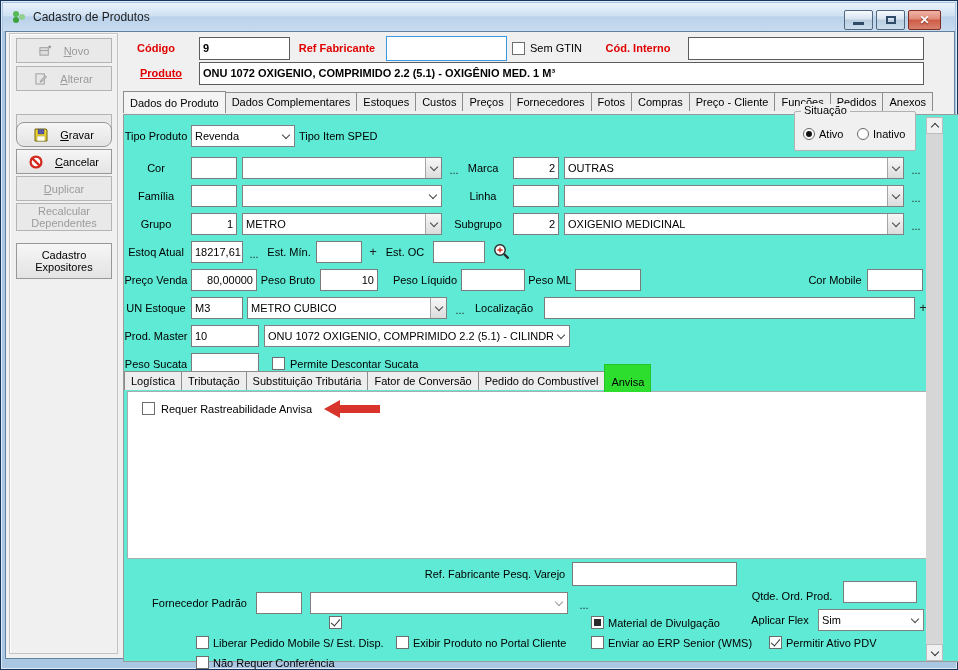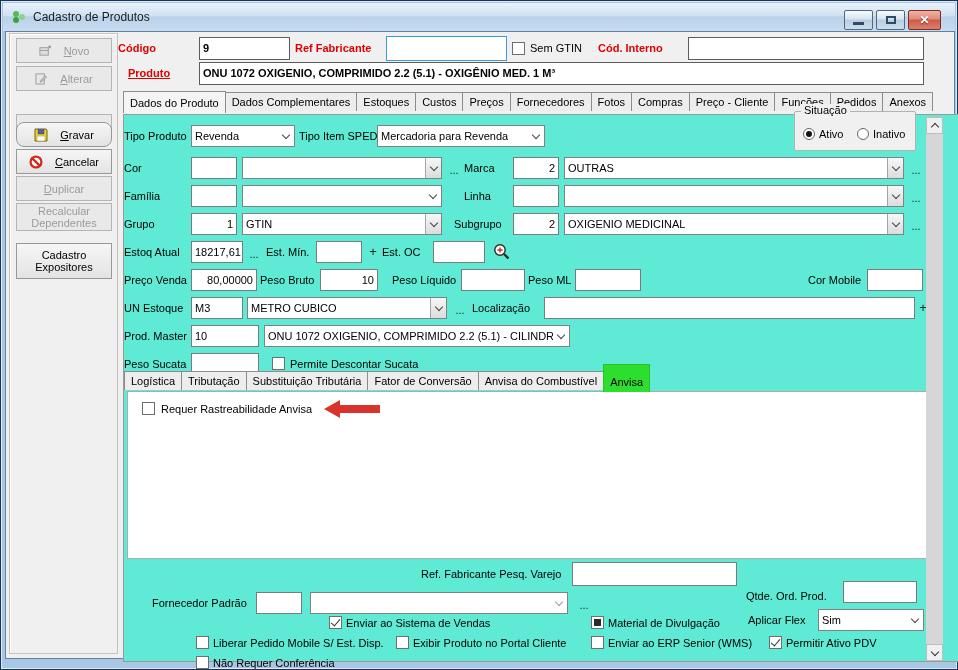--- a/index.html
+++ b/index.html
@@ -28,21 +28,21 @@
 
   .sideframe { position:absolute; left:3px; top:1px; width:109px; height:621px;
                border:1px solid #c3c3c3; box-shadow:inset 1px 1px 0 #fdfdfd; }
   .sbtn { position:absolute; left:10px; width:96px; height:25px; border:1px solid #989898;
           background:linear-gradient(#f6f6f6,#e3e3e3); display:flex; align-items:center;
           justify-content:center; gap:12px; text-align:center; line-height:12px; }
   .sbtn.disabled { color:#9b9b9b; background:#e9e9e9; border-color:#b4b4b4; }
   .sbtn svg { flex:0 0 auto; }
 
   .rlbl { color:#e00000; font-weight:bold; }
-  .flbl { position:absolute; height:22px; line-height:22px; text-align:left; white-space:nowrap; }
+  .flbl { position:absolute; height:22px; line-height:22px; text-align:center; white-space:nowrap; }
   .llbl { position:absolute; height:22px; line-height:22px; white-space:nowrap; }
   .ul { text-decoration:underline; }
 
   .inp { position:absolute; height:22px; line-height:20px; background:#fff;
          border:1px solid #7b7b7b; padding:0 3px; white-space:nowrap; overflow:hidden; }
   .inp.num { text-align:right; }
   .hinp { height:23px; line-height:21px; border-color:#5c5c5c; font-weight:bold; }
   .focus { border:1px solid #3a99e0 !important; }
 
   .combo { position:absolute; height:22px; border:1px solid #818181; background:#fff;
@@ -206,26 +206,20 @@
       </div>
 
       <div class="flbl" style="left:0;top:10px;width:64px;">Tipo Produto</div>
       <div class="combo plain" style="left:67px;top:10px;width:104px;">
         <span class="val">Revenda</span>
         <span class="cbtn">
             <span class="chev"></span>
           </span>
       </div>
       <div class="flbl" style="left:175px;top:10px;width:73px;">Tipo Item SPED</div>
-      <div class="combo plain" style="left:253px;top:10px;width:168px;">
-        <span class="val">Mercadoria para Revenda</span>
-        <span class="cbtn">
-            <span class="chev"></span>
-          </span>
-      </div>
 
       <div class="flbl" style="left:0;top:42px;width:64px;">Cor</div>
       <div class="inp" style="left:67px;top:42px;width:46px;"></div>
       <div class="combo" style="left:118px;top:42px;width:200px;">
         <span class="val"></span>
         <span class="cbtn">
             <span class="chev"></span>
           </span>
       </div>
       <div class="dots" style="left:322px;top:42px;">...</div>
@@ -253,21 +247,21 @@
         <span class="val"></span>
         <span class="cbtn">
             <span class="chev"></span>
           </span>
       </div>
       <div class="dots" style="left:784px;top:70px;">...</div>
 
       <div class="flbl" style="left:0;top:98px;width:64px;">Grupo</div>
       <div class="inp num" style="left:67px;top:98px;width:46px;">1</div>
       <div class="combo" style="left:118px;top:98px;width:200px;">
-        <span class="val">GTIN</span>
+        <span class="val">METRO</span>
         <span class="cbtn">
             <span class="chev"></span>
           </span>
       </div>
       <div class="flbl" style="left:330px;top:98px;width:48px;">Subgrupo</div>
       <div class="inp num" style="left:389px;top:98px;width:46px;">2</div>
       <div class="combo" style="left:440px;top:98px;width:340px;">
         <span class="val">OXIGENIO MEDICINAL</span>
         <span class="cbtn">
             <span class="chev"></span>
@@ -327,21 +321,21 @@
       <div class="flbl" style="left:0;top:238px;width:64px;">Peso Sucata</div>
       <div class="inp" style="left:67px;top:238px;width:68px;"></div>
       <div class="cb" style="left:148px;top:242px;"></div>
       <div class="llbl" style="left:166px;top:238px;">Permite Descontar Sucata</div>
 
       <div class="tabbar" style="left:0;top:253px;">
         <div class="tab">Logística</div>
         <div class="tab">Tributação</div>
         <div class="tab">Substituição Tributária</div>
         <div class="tab">Fator de Conversão</div>
-        <div class="tab">Anvisa do Combustível</div>
+        <div class="tab">Pedido do Combustível</div>
         <div class="tab green">Anvisa</div>
       </div>
 
       <div class="whitepanel">
         <div class="cb" style="left:14px;top:10px;"></div>
         <div class="llbl" style="left:33px;top:6px;">Requer Rastreabilidade Anvisa</div>
         <span class="arrow-annot" style="left:196px;top:7px;">
           <svg width="58" height="20" viewBox="0 0 58 20">
               <polygon points="0,10 16,1 16,6 56,6 56,14 16,14 16,19" fill="#d8342c"></polygon>
             </svg>
@@ -357,21 +351,20 @@
         <span class="val"></span>
         <span class="cbtn">
             <span class="chev" style="border-color:#9a9a9a;"></span>
           </span>
       </div>
       <div class="dots" style="left:452px;top:477px;">...</div>
       <div class="flbl" style="left:622px;top:470px;width:92px;">Qtde. Ord. Prod.</div>
       <div class="inp" style="left:719px;top:466px;width:74px;"></div>
 
       <div class="cb checked" style="left:205px;top:501px;"></div>
-      <div class="llbl" style="left:222px;top:497px;">Enviar ao Sistema de Vendas</div>
       <div class="cb mixed" style="left:467px;top:501px;"></div>
       <div class="llbl" style="left:484px;top:497px;">Material de Divulgação</div>
       <div class="flbl" style="left:624px;top:494px;width:64px;">Aplicar Flex</div>
       <div class="combo plain" style="left:694px;top:494px;width:106px;">
         <span class="val">Sim</span>
         <span class="cbtn">
             <span class="chev"></span>
           </span>
       </div>
 

